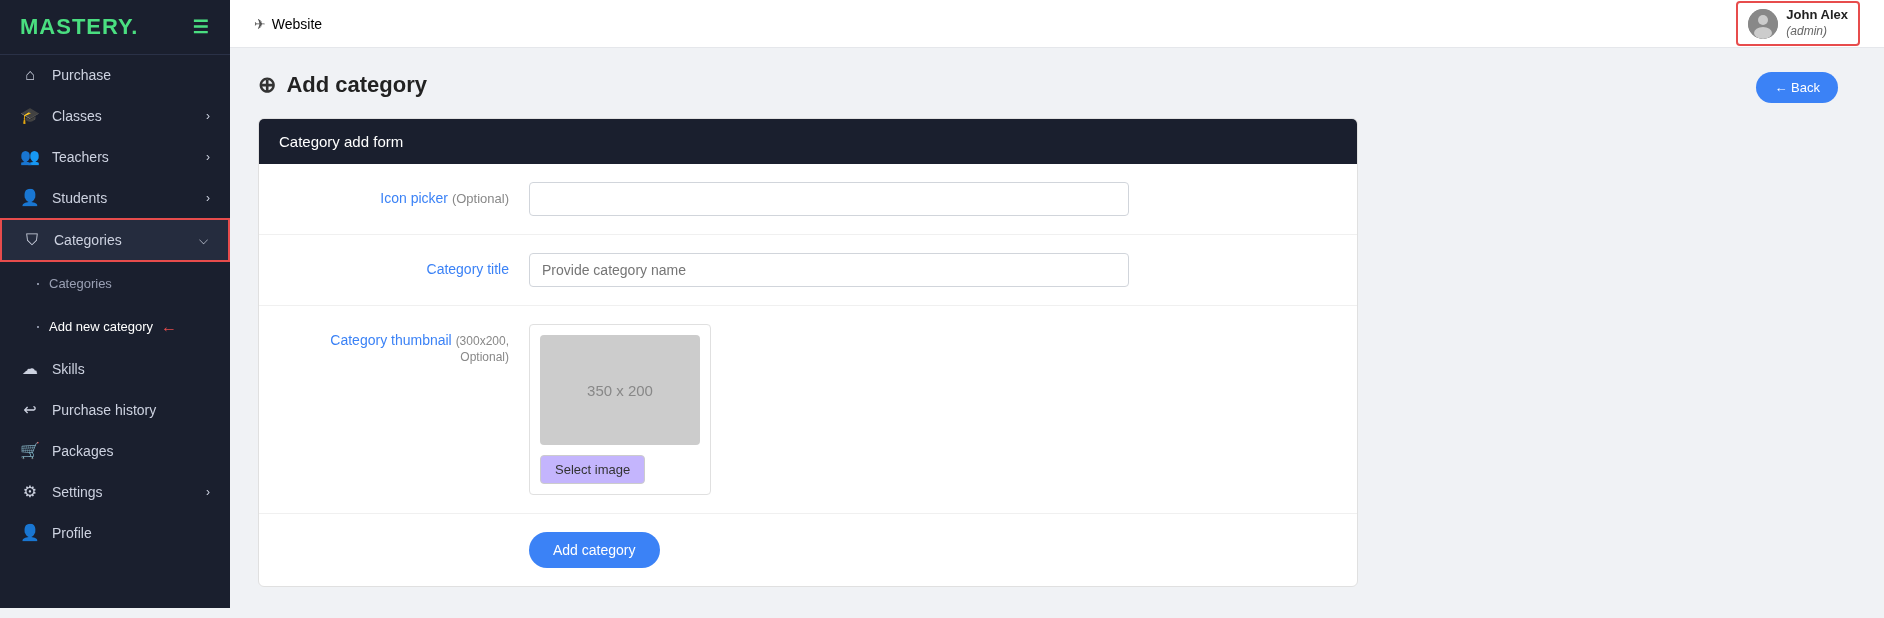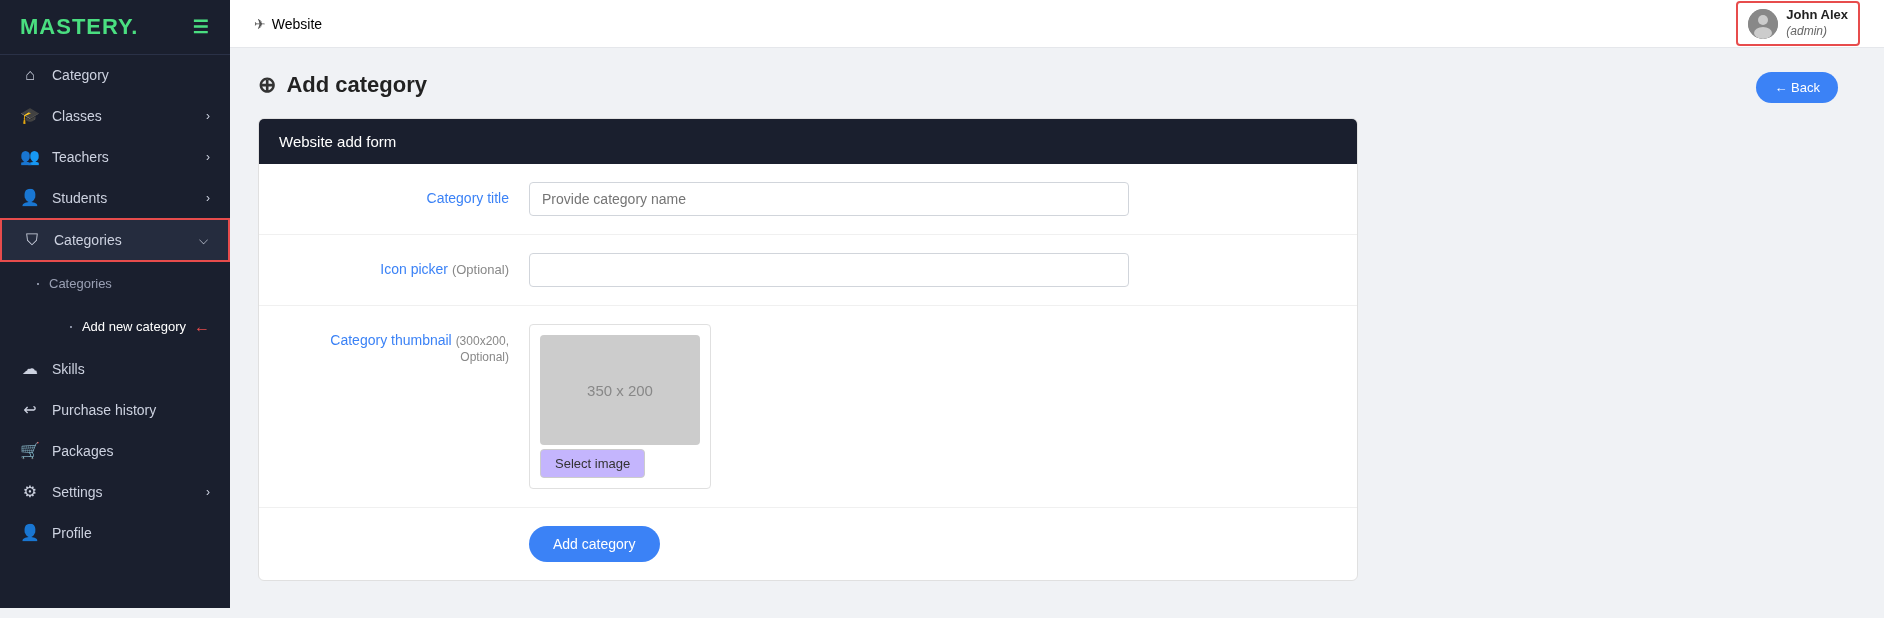--- a/index.html
+++ b/index.html
@@ -38,21 +38,21 @@
       font-size: 14px;
       color: #cdd2e0;
       transition: background 0.15s;
       position: relative;
     }
     .nav-item.active { background: #252c3e; border: 2px solid #e74c4c; }
     .nav-item .nav-icon { margin-right: 12px; font-size: 16px; width: 20px; text-align: center; }
     .nav-item .nav-arrow { margin-left: auto; font-size: 12px; }
     .nav-item.sub { padding-left: 35px; font-size: 13px; color: #9aa0b4; }
     .nav-item.sub::before { content: '·'; margin-right: 8px; font-size: 18px; color: #9aa0b4; }
-    .nav-item.sub.active-sub { color: #fff; justify-content: flex-end; }
+    .nav-item.sub.active-sub { color: #fff; }
     .arrow-indicator {
       display: inline-block;
       color: #e74c4c;
       margin-left: 8px;
       font-size: 16px;
     }
 
     
     .main {
       flex: 1;
@@ -180,21 +180,21 @@
       width: 160px;
       height: 110px;
       background: #ccc;
       border-radius: 4px;
       display: flex;
       align-items: center;
       justify-content: center;
       color: #888;
       font-size: 15px;
       font-weight: 500;
-      margin-bottom: 4px;
+      margin-bottom: 10px;
     }
     .select-image-btn {
       background: #c4b5fd;
       border: 1px solid #ccc;
       padding: 6px 14px;
       border-radius: 4px;
       cursor: pointer;
       font-size: 13px;
       color: #333;
     }
@@ -226,21 +226,21 @@
 <aside class="sidebar">
   <div class="sidebar-logo">
     <span>
       MASTERY<span style="color:#4ade80;">.</span>
     </span>
     <span class="hamburger">☰</span>
   </div>
   <nav class="sidebar-nav">
     <div class="nav-item">
       <span class="nav-icon">⌂</span>
-      <span>Category</span>
+      <span>Purchase</span>
     </div>
     <div class="nav-item">
       <span class="nav-icon">🎓</span>
       <span>Classes</span>
       <span class="nav-arrow">›</span>
     </div>
     <div class="nav-item">
       <span class="nav-icon">👥</span>
       <span>Teachers</span>
       <span class="nav-arrow">›</span>
@@ -310,39 +310,39 @@
 
   <div class="content">
     <div class="page-title">
       <span class="title-icon">⊕</span>
       <span>Add category</span>
     </div>
 
     <button class="back-btn">← Back</button>
 
     <div class="form-card">
-      <div class="form-card-header">Website add form</div>
+      <div class="form-card-header">Category add form</div>
       <div class="form-body">
-
-        <div class="form-row">
-          <div class="form-label">
-            <span>Category title</span>
-          </div>
-          <div class="form-control">
-            <input class="form-input" type="text" placeholder="Provide category name" style="">
-          </div>
-        </div>
 
         <div class="form-row">
           <div class="form-label">
             <span>Icon picker</span>
             <span style="color:#888; font-size:13px;">(Optional)</span>
           </div>
           <div class="form-control">
             <input class="form-input" type="text" style="">
+          </div>
+        </div>
+
+        <div class="form-row">
+          <div class="form-label">
+            <span>Category title</span>
+          </div>
+          <div class="form-control">
+            <input class="form-input" type="text" placeholder="Provide category name" style="">
           </div>
         </div>
 
         <div class="form-row" style="align-items: flex-start;">
           <div class="form-label">
             <span>Category thumbnail</span>
             <span style="color:#888; font-size:12px;">(300x200, Optional)</span>
           </div>
           <div class="form-control">
             <div class="thumbnail-wrapper">

